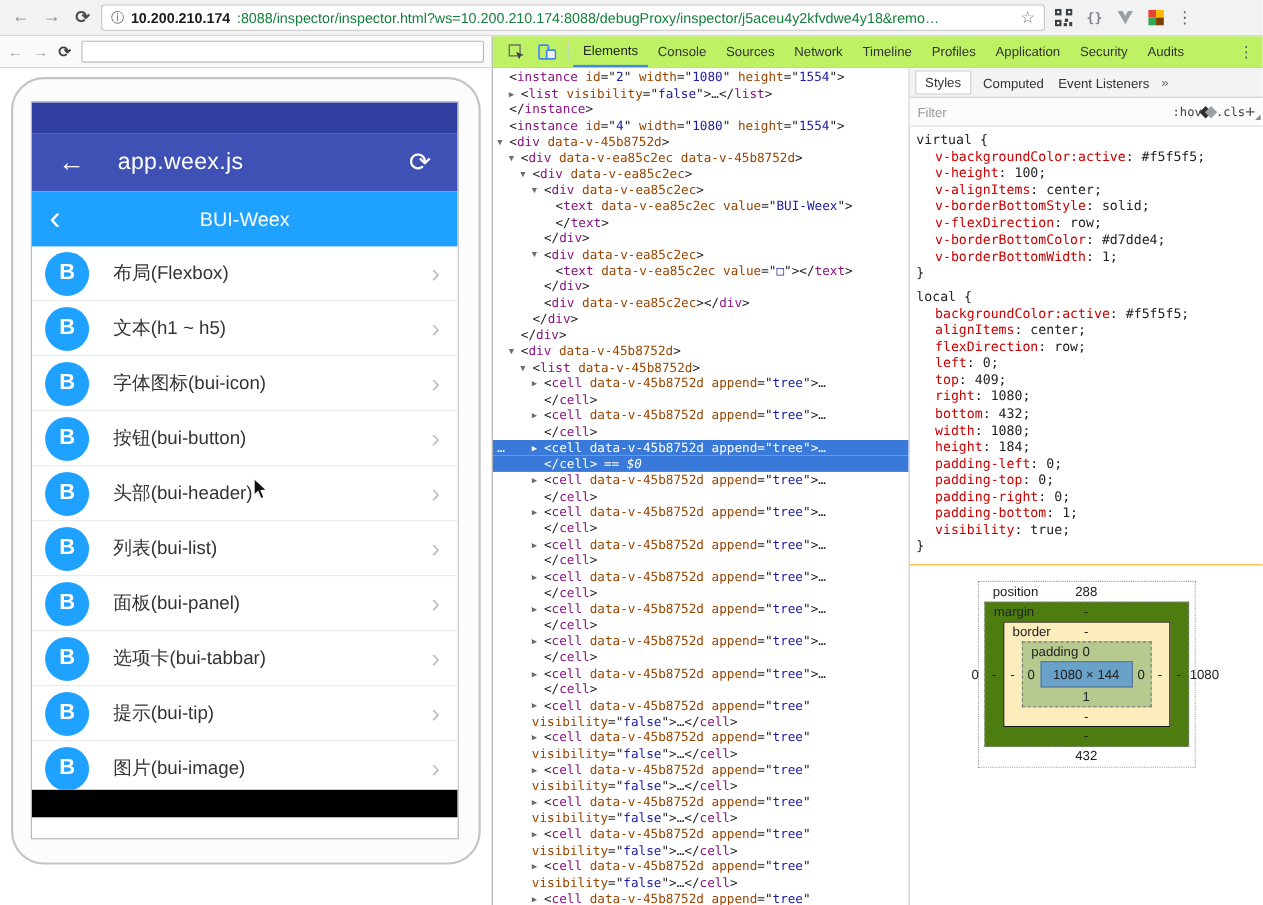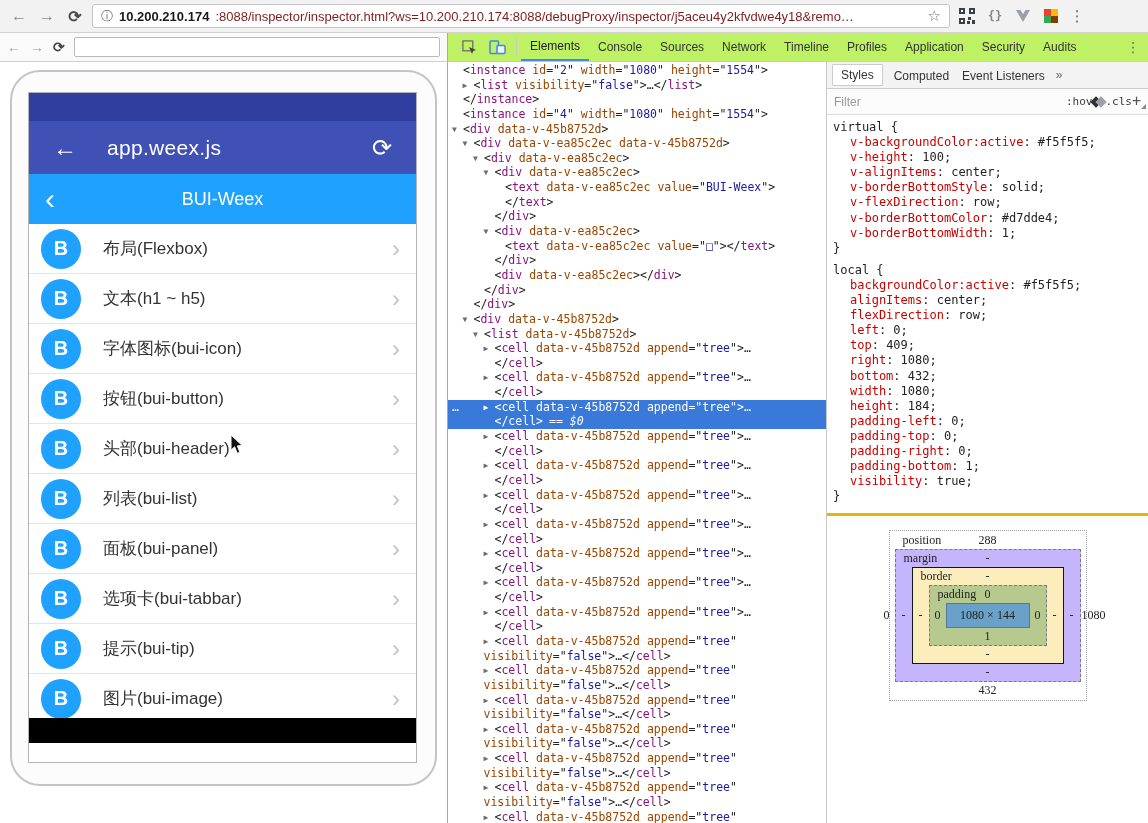--- a/index.html
+++ b/index.html
@@ -10,21 +10,21 @@
   
   .chrome-bar { height:33px; background:#f2f2f2; border-bottom:1px solid #d2d2d2;
     display:flex; align-items:center; padding:0 8px; gap:6px; }
   .nav-ic { width:22px; text-align:center; font-size:16px; color:#8a8a8a; }
   .nav-ic.reload { color:#4d4d4d; font-weight:bold; }
   .urlbar { width:858px; height:24px; background:#fff; border:1px solid #c6c6c6;
     border-radius:3px; display:flex; align-items:center; padding:0 8px; gap:6px;
     font-size:13px; overflow:hidden; }
   .url-info { color:#5f6368; font-size:12px; }
   .url-host { color:#1a1a1a; font-weight:bold; white-space:nowrap; }
-  .url-rest { color:#7f1d1d; white-space:nowrap; overflow:hidden; flex:1; }
+  .url-rest { color:#15803d; white-space:nowrap; overflow:hidden; flex:1; }
   .url-star { color:#757575; font-size:15px; margin-left:auto; }
   .ext { width:22px; height:20px; display:flex; align-items:center; justify-content:center; }
   .ext-brace { color:#80868b; font-weight:bold; font-size:12px; font-family:"DejaVu Sans Mono",monospace; }
   .menu-dots { color:#5f6368; font-size:15px; width:18px; text-align:center; }
 
   
   .second-row { height:29px; display:flex; }
   .page-toolbar { width:448px; background:#fafafa; border-right:1px solid #a9a9a9;
     border-bottom:1px solid #cfcfcf; display:flex; align-items:center; padding:0 7px; gap:9px; }
   .pt-ic { font-size:14px; color:#a0a0a0; }
@@ -103,29 +103,29 @@
   .plus-btn { position:relative; font-size:15px; color:#555; line-height:11px; }
   .plus-btn::after { content:""; position:absolute; right:-5px; bottom:-2px;
     border-left:5px solid transparent; border-bottom:5px solid #8a8a8a; }
   .css-rules { font-family:"DejaVu Sans Mono","Liberation Mono",monospace; font-size:12px;
     line-height:15.1px; padding:5px 6px 2px 6px; color:#222; }
   .rule { margin-bottom:7px; }
   .prop-line { padding-left:17px; }
   .pname { color:#c80000; }
 
   
-  .metrics { border-top:3px solid #eab308; padding:14px 0 18px 0; display:flex; justify-content:center;font-family:Liberation Serif, serif; }
+  .metrics { border-top:1px solid #eab308; padding:14px 0 18px 0; display:flex; justify-content:center; }
   .bm { font-size:12px; color:#222; }
   .bm-box { display:flex; flex-direction:column; }
   .bm-top, .bm-bot { position:relative; text-align:center; height:17px; line-height:17px; }
   .bm-lab { position:absolute; left:8px; top:0; }
   .bm-mid { display:flex; align-items:center; justify-content:center; flex:1; }
   .bm-side { min-width:16px; text-align:center; padding:0 1px; }
   .bm-pos { border:1px dotted #a0a0a0; background:#fff; padding:1px 5px; width:198px; }
-  .bm-margin { border:1px dashed #7b7b7b; background:#c4b5fd; flex:1; }
+  .bm-margin { border:1px dashed #7b7b7b; background:#4d7c0f; flex:1; }
   .bm-border { border:1px solid #151515; background:#fceebc; flex:1; }
   .bm-padding { border:1px dashed #7b7b7b; background:#b6c98e; flex:1; }
   .bm-content { border:1px solid #54779a; background:#69a1c8; padding:4px 8px; min-width:84px;
     text-align:center; }
 </style>
 </head>
 <body>
 
 <div class="app">
 

